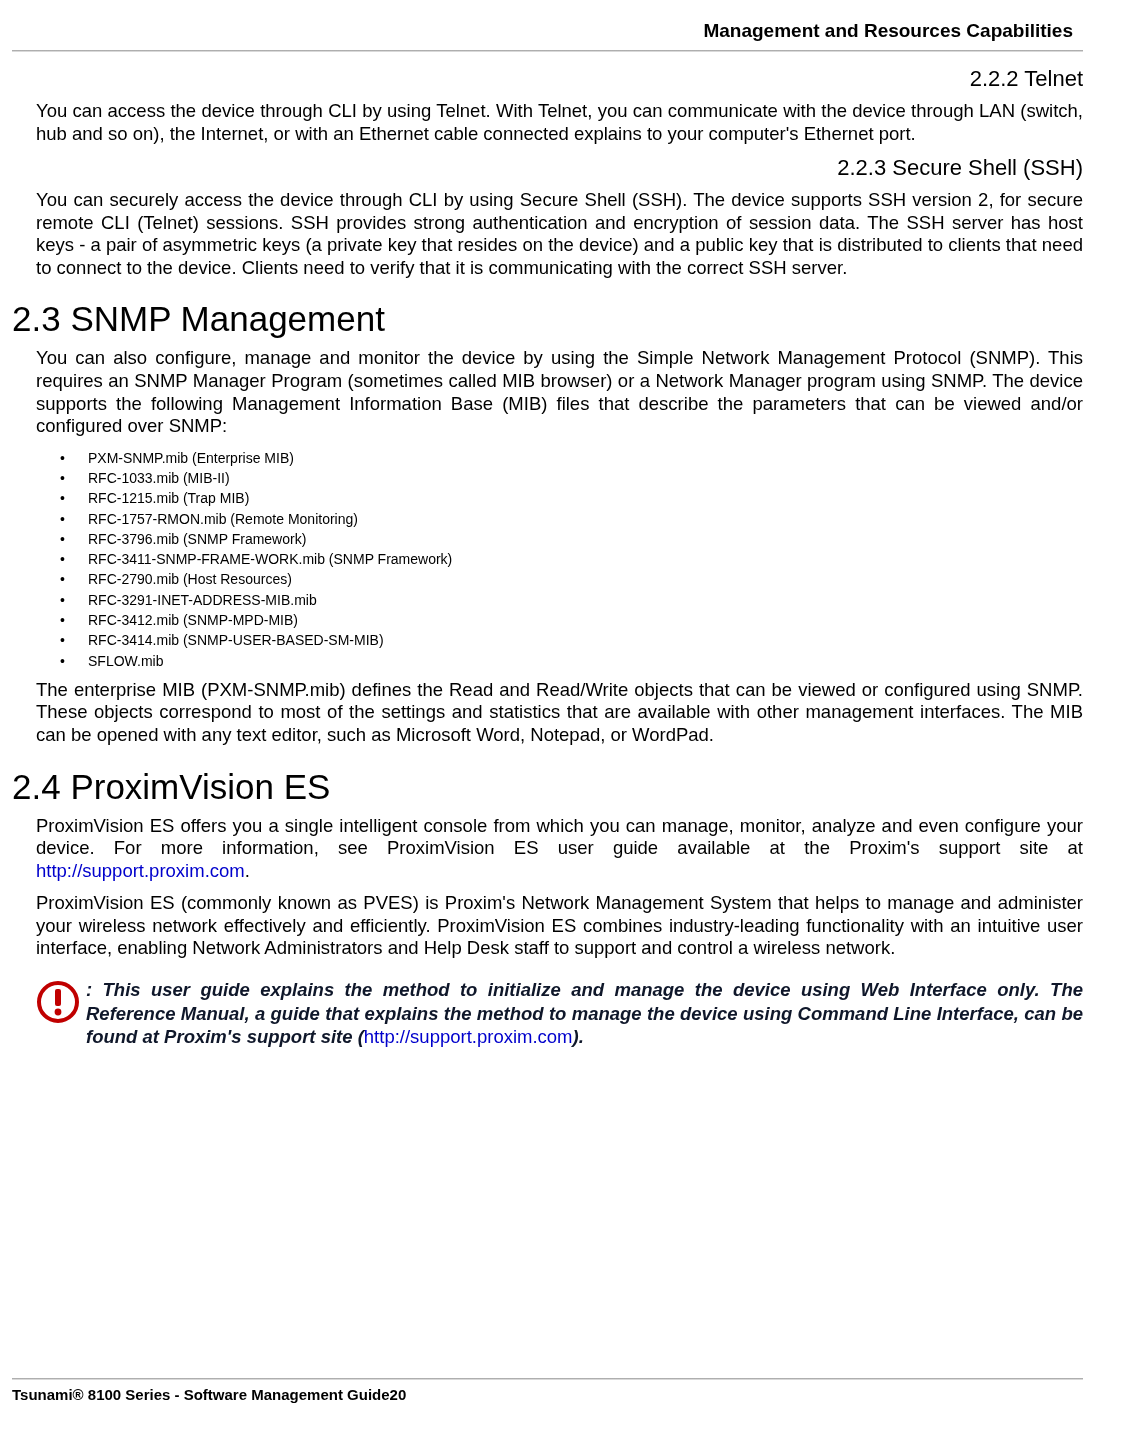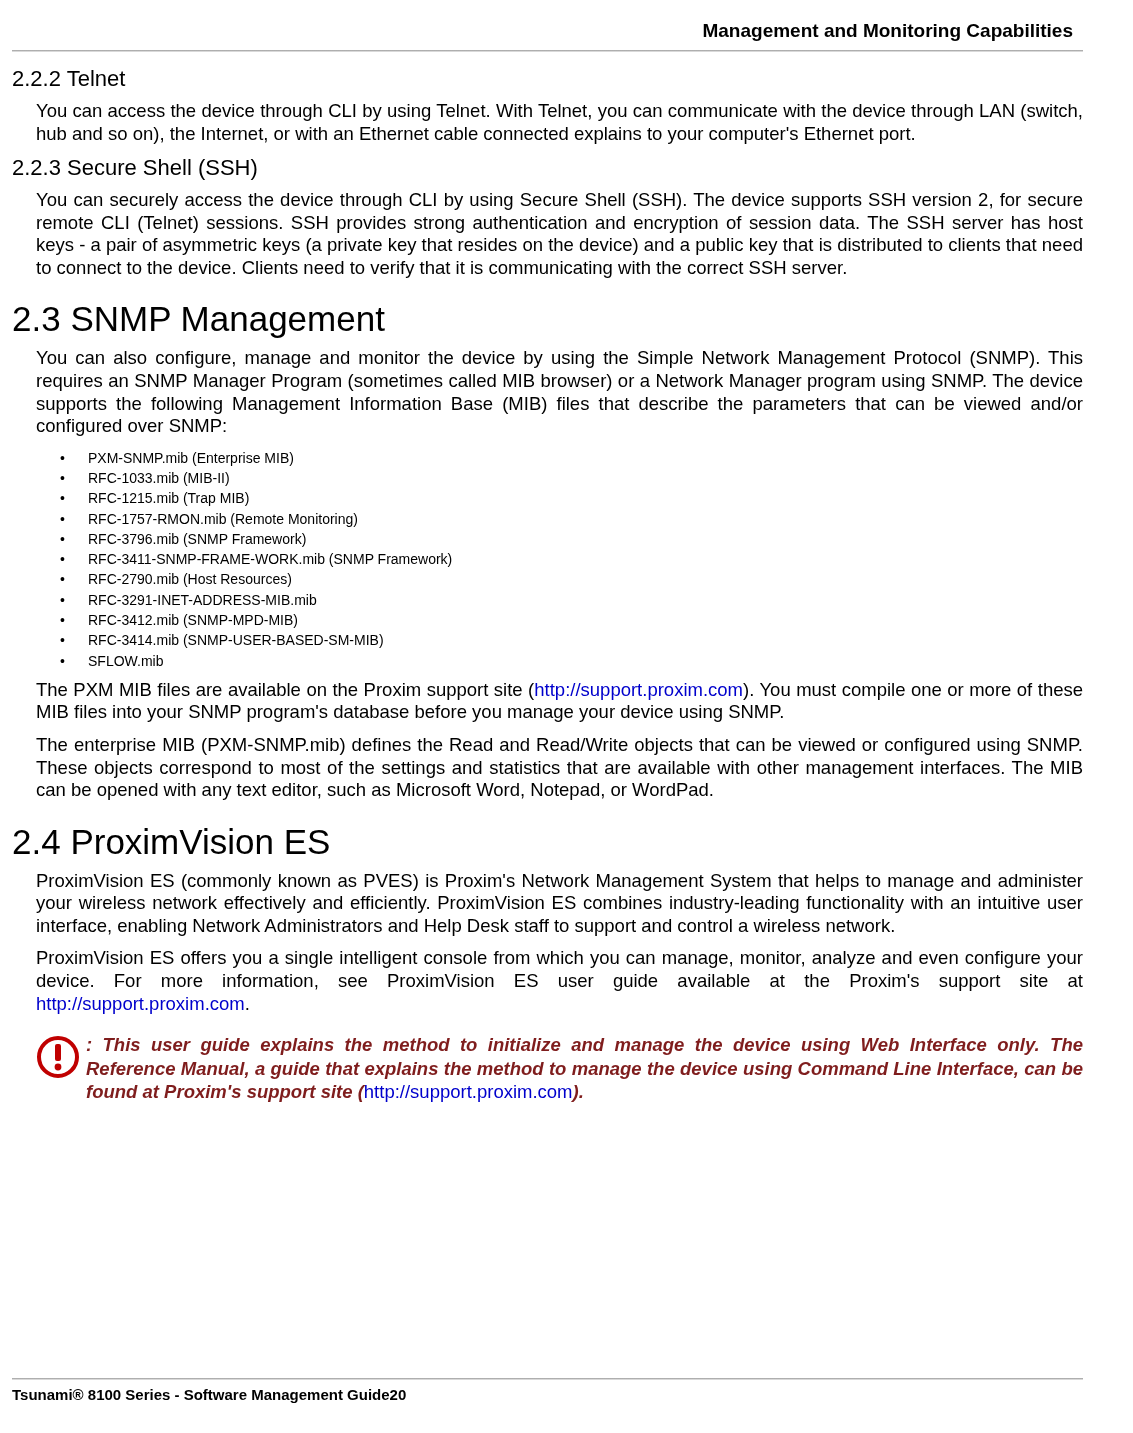--- a/index.html
+++ b/index.html
@@ -26,20 +26,21 @@
   .header-rule {
     border: 0;
     height: 2px;
     background: linear-gradient(to bottom, #999, #eee);
     margin: 0 0 14px 0;
   }
   .h3 {
     font-size: 22px;
     font-weight: normal;
     margin: 8px 0 6px 0;
+    text-align: right;
   }
   .h2 {
     font-size: 35px;
     font-weight: normal;
     margin: 20px 0 8px 0;
   }
   .body-text {
     font-size: 18.5px;
     line-height: 1.22;
     text-align: justify;
@@ -78,21 +79,21 @@
     height: 44px;
     margin-top: 2px;
   }
   .note-text {
     font-style: italic;
     font-weight: bold;
     line-height: 1.28;
     font-size: 18.5px;
     text-align: justify;
   }
-  .note-red { color: #7f1d1d; }
+  .note-red { color: #0f172a; }
   .footer {
     position: absolute;
     bottom: 30px;
     left: 12px;
     right: 50px;
   }
   .footer-rule {
     border: 0;
     height: 2px;
     background: linear-gradient(to bottom, #999, #eee);
@@ -101,21 +102,21 @@
   .footer-row {
     display: flex;
     font-weight: bold;
     font-size: 15px;
   }
 </style>
 </head>
 <body>
 
 <div class="page">
-  <div class="header-title">Management and Monitoring Capabilities</div>
+  <div class="header-title">Management and Resources Capabilities</div>
   <hr class="header-rule">
 
   <div class="h3">2.2.2 Telnet</div>
   <div class="body-text">You can access the device through CLI by using Telnet. With Telnet, you can communicate with the device through LAN (switch, hub and so on), the Internet, or with an Ethernet cable connected explains to your computer's Ethernet port.</div>
 
   <div class="h3">2.2.3 Secure Shell (SSH)</div>
   <div class="body-text">You can securely access the device through CLI by using Secure Shell (SSH). The device supports SSH version 2, for secure remote CLI (Telnet) sessions. SSH provides strong authentication and encryption of session data. The SSH server has host keys - a pair of asymmetric keys (a private key that resides on the device) and a public key that is distributed to clients that need to connect to the device. Clients need to verify that it is communicating with the correct SSH server.</div>
 
   <div class="h2">2.3 SNMP Management</div>
   <div class="body-text">You can also configure, manage and monitor the device by using the Simple Network Management Protocol (SNMP). This requires an SNMP Manager Program (sometimes called MIB browser) or a Network Manager program using SNMP. The device supports the following Management Information Base (MIB) files that describe the parameters that can be viewed and/or configured over SNMP:</div>
@@ -127,31 +128,28 @@
       <li>RFC-1757-RMON.mib (Remote Monitoring)</li>
       <li>RFC-3796.mib (SNMP Framework)</li>
       <li>RFC-3411-SNMP-FRAME-WORK.mib (SNMP Framework)</li>
       <li>RFC-2790.mib (Host Resources)</li>
       <li>RFC-3291-INET-ADDRESS-MIB.mib</li>
       <li>RFC-3412.mib (SNMP-MPD-MIB)</li>
       <li>RFC-3414.mib (SNMP-USER-BASED-SM-MIB)</li>
       <li>SFLOW.mib</li>
     </ul>
 
-  <div class="body-text">
-    <span>The PXM MIB files are available on the Proxim support site (</span><a class="link">http://support.proxim.com</a><span>). You must compile one or more of these MIB files into your SNMP program's database before you manage your device using SNMP.</span>
-  </div>
 
   <div class="body-text">The enterprise MIB (PXM-SNMP.mib) defines the Read and Read/Write objects that can be viewed or configured using SNMP. These objects correspond to most of the settings and statistics that are available with other management interfaces. The MIB can be opened with any text editor, such as Microsoft Word, Notepad, or WordPad.</div>
 
   <div class="h2">2.4 ProximVision ES</div>
-  <div class="body-text">ProximVision ES (commonly known as PVES) is Proxim's Network Management System that helps to manage and administer your wireless network effectively and efficiently. ProximVision ES combines industry-leading functionality with an intuitive user interface, enabling Network Administrators and Help Desk staff to support and control a wireless network.</div>
   <div class="body-text">
     <span>ProximVision ES offers you a single intelligent console from which you can manage, monitor, analyze and even configure your device. For more information, see ProximVision ES user guide available at the Proxim's support site at </span><a class="link">http://support.proxim.com</a><span>.</span>
   </div>
+  <div class="body-text">ProximVision ES (commonly known as PVES) is Proxim's Network Management System that helps to manage and administer your wireless network effectively and efficiently. ProximVision ES combines industry-leading functionality with an intuitive user interface, enabling Network Administrators and Help Desk staff to support and control a wireless network.</div>
 
   <div class="note-box">
     <svg class="note-icon" viewBox="0 0 44 44">
       <circle cx="22" cy="22" r="19" fill="none" stroke="#c00000" stroke-width="4"></circle>
       <rect x="19" y="9" width="6" height="17" rx="2" fill="#c00000"></rect>
       <circle cx="22" cy="32" r="3.4" fill="#c00000"></circle>
     </svg>
     <div class="note-text">
       <span class="note-red">: This user guide explains the method to initialize and manage the device using Web Interface only. The Reference Manual, a guide that explains the method to manage the device using Command Line Interface, can be found at Proxim's support site (</span><a class="link" style="font-style:normal;font-weight:normal">http://support.proxim.com</a><span class="note-red">).</span>
     </div>

